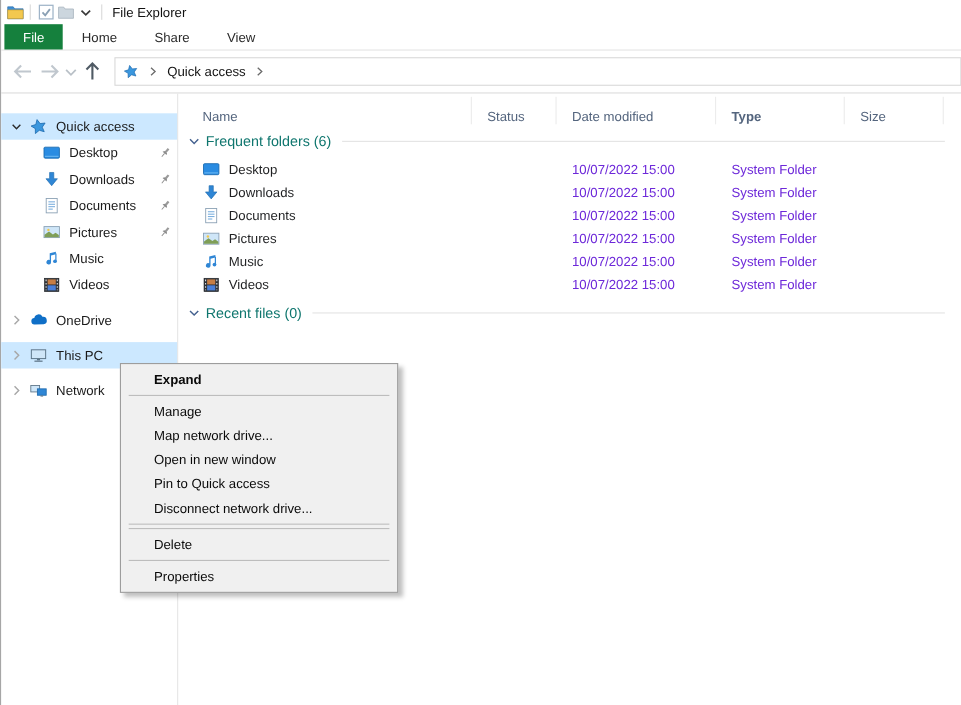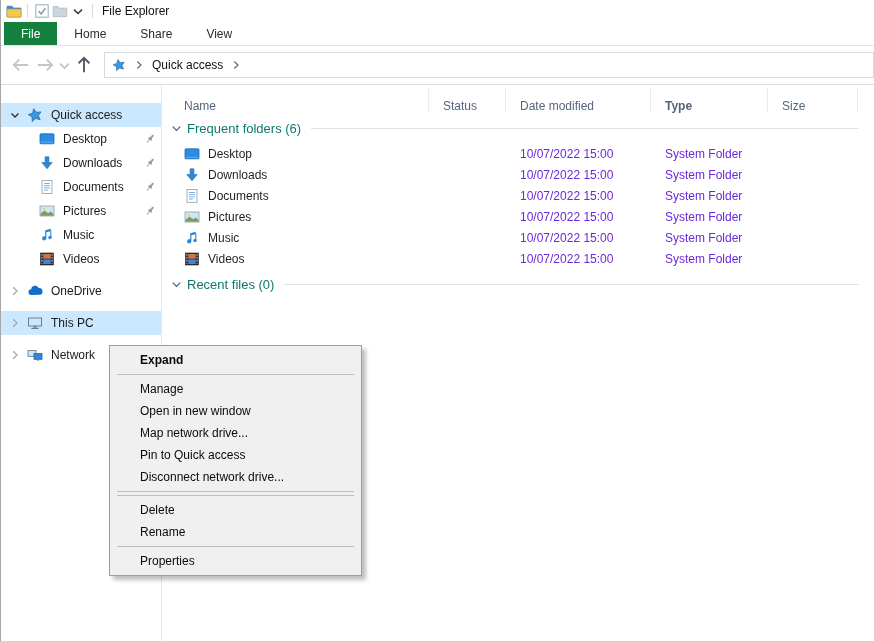--- a/index.html
+++ b/index.html
@@ -48,21 +48,21 @@
   .group-header{display:flex;align-items:center;height:22px;margin-top:4px;font-size:13px;color:#0f766e}
   .group-header .gh-chev{width:15px;height:15px;margin-left:7px;margin-right:3px;flex:none}
   .group-header .rule{flex:1;height:1px;background:#e3e3e3;margin-left:10px;margin-right:15px}
   .rows{margin-top:4px}
   .file-row{display:flex;align-items:center;height:21px;font-size:12px}
   .cell{padding-left:14px;white-space:nowrap;overflow:hidden;flex:none}
   .cell.name{display:flex;align-items:center;gap:8px;padding-left:22px;color:#1f2022}
   .cell.muted{color:#6d28d9}
 
   
-  .context-menu{position:absolute;left:108px;top:345px;width:253px;background:#f0f0f0;border:1px solid #9d9d9d;box-shadow:4px 4px 4px rgba(0,0,0,0.25);padding:3px 0;z-index:50}
+  .context-menu{position:absolute;left:108px;top:330px;width:253px;background:#f0f0f0;border:1px solid #9d9d9d;box-shadow:4px 4px 4px rgba(0,0,0,0.25);padding:3px 0;z-index:50}
   .menu-item{height:22px;display:flex;align-items:center;padding-left:30px;font-size:12px;color:#0a0a0a;white-space:nowrap}
   .menu-item.bold{font-weight:bold}
   .menu-sep{height:1px;background:#bdbdbd;margin:3px 7px 3px 7px}
 </style>
 </head>
 <body>
 
 <div class="titlebar">
   <span class="icon" id="app-icon">
       <svg viewBox="0 0 16 16">
@@ -413,23 +413,22 @@
         </div>
         <div class="rows"></div>
       </div>
   </div>
 </div>
 
 <div class="context-menu" id="context-menu">
     <div class="menu-item bold">Expand</div>
     <div class="menu-sep"></div>
     <div class="menu-item">Manage</div>
+    <div class="menu-item">Map network drive...</div>
     <div class="menu-item">Open in new window</div>
-    <div class="menu-item">Map network drive...</div>
     <div class="menu-item">Pin to Quick access</div>
     <div class="menu-item">Disconnect network drive...</div>
     <div class="menu-sep"></div>
     <div class="menu-sep"></div>
     <div class="menu-item">Delete</div>
-    <div class="menu-item">Rename</div>
     <div class="menu-sep"></div>
     <div class="menu-item">Properties</div>
   </div>
 
 </body></html>

